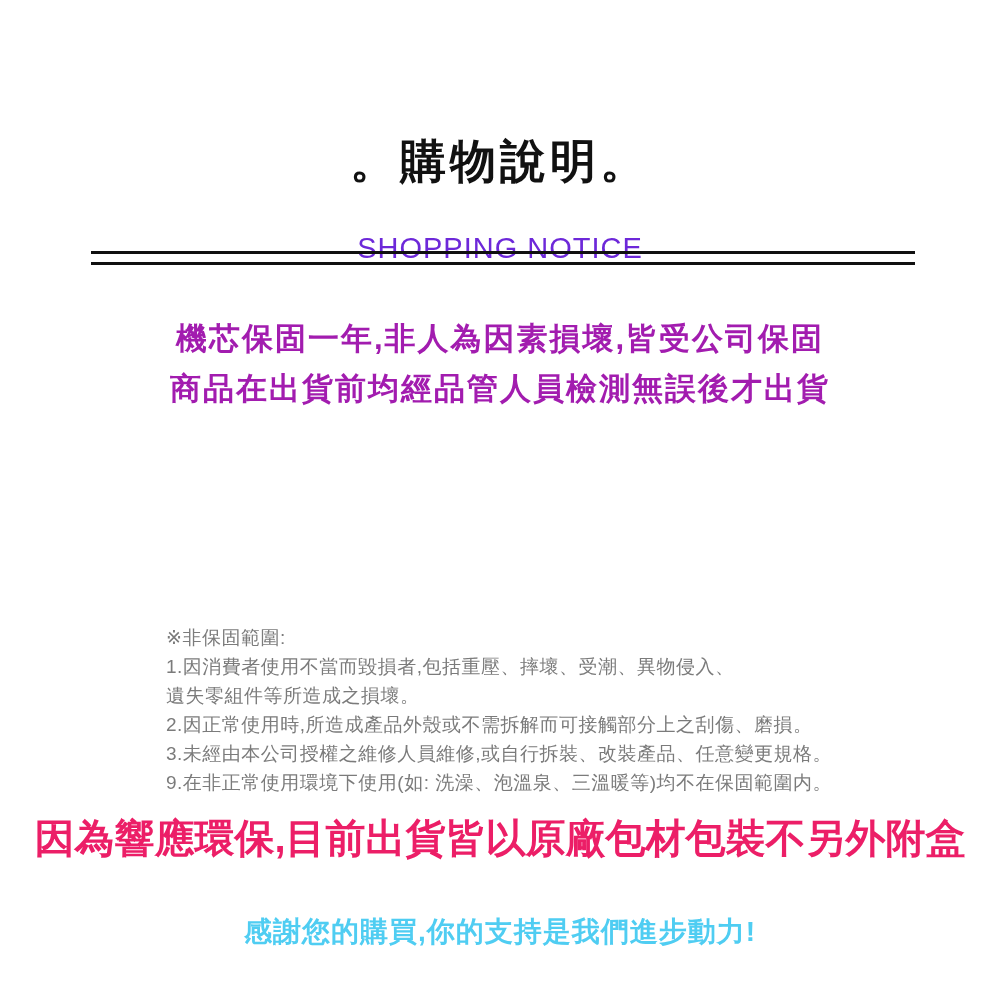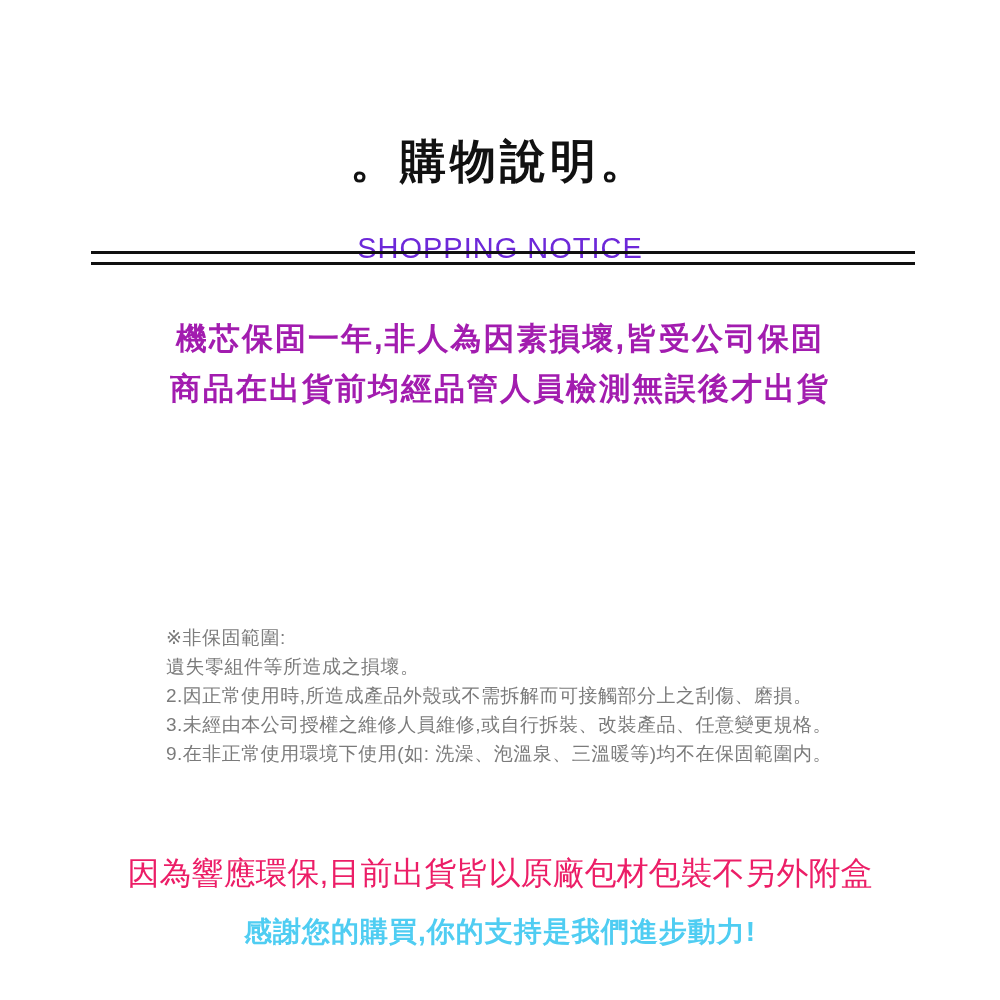--- a/index.html
+++ b/index.html
@@ -56,23 +56,23 @@
     left: 166px;
     width: 760px;
     font-size: 19px;
     color: #7b7b7b;
     line-height: 29px;
     text-align: left;
     letter-spacing: 0.5px;
     margin-top: 46px;
   }
   .eco-line {
-    top: 852px;
-    font-size: 32px;
-    font-weight: normal;
+    top: 811px;
+    font-size: 40px;
+    font-weight: bold;
     letter-spacing: 0px;
   }
   .thanks-line {
     top: 913px;
     font-size: 28px;
     font-weight: bold;
     letter-spacing: 1px;
   }
 </style>
 </head>
@@ -86,20 +86,21 @@
 
   <div class="abs double-rule"></div>
 
   <div class="abs center warranty">
     <div>機芯保固一年,非人為因素損壞,皆受公司保固</div>
     <div>商品在出貨前均經品管人員檢測無誤後才出貨</div>
   </div>
 
   <div class="abs exclusions">
     <div>※非保固範圍:</div>
+    <div>1.因消費者使用不當而毀損者,包括重壓、摔壞、受潮、異物侵入、</div>
     <div>遺失零組件等所造成之損壞。</div>
     <div>2.因正常使用時,所造成產品外殼或不需拆解而可接觸部分上之刮傷、磨損。</div>
     <div>3.未經由本公司授權之維修人員維修,或自行拆裝、改裝產品、任意變更規格。</div>
     <div>9.在非正常使用環境下使用(如: 洗澡、泡溫泉、三溫暖等)均不在保固範圍内。</div>
   </div>
 
   <div class="abs center eco-line" style="color: rgb(236, 30, 103);">因為響應環保,目前出貨皆以原廠包材包裝不另外附盒</div>
 
   <div class="abs center thanks-line" style="color: rgb(79, 205, 242);">感謝您的購買,你的支持是我們進步動力!</div>
 

